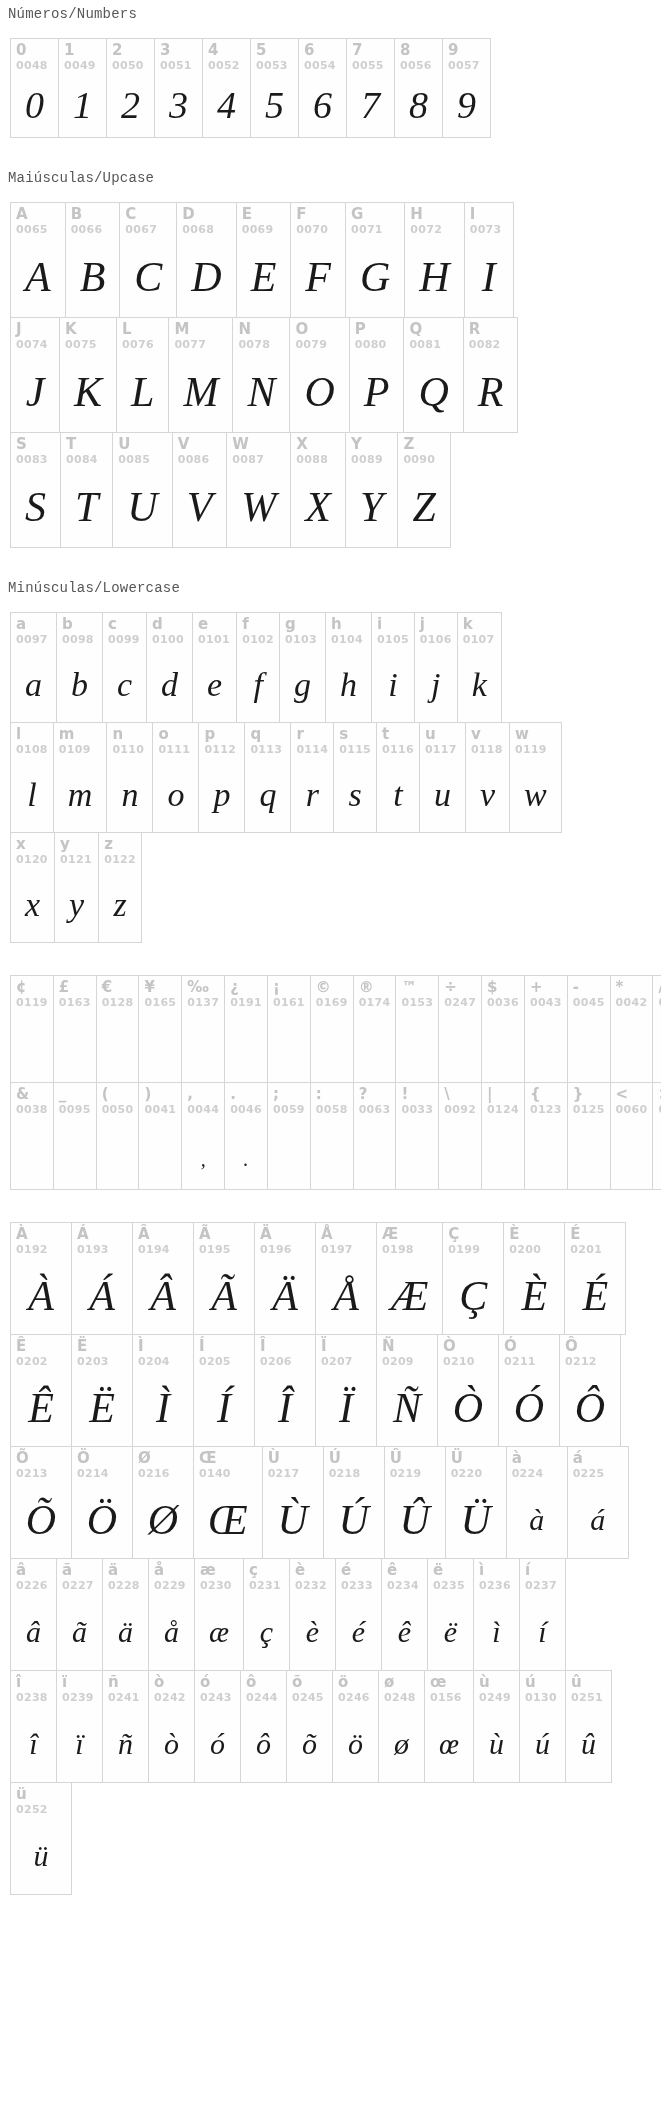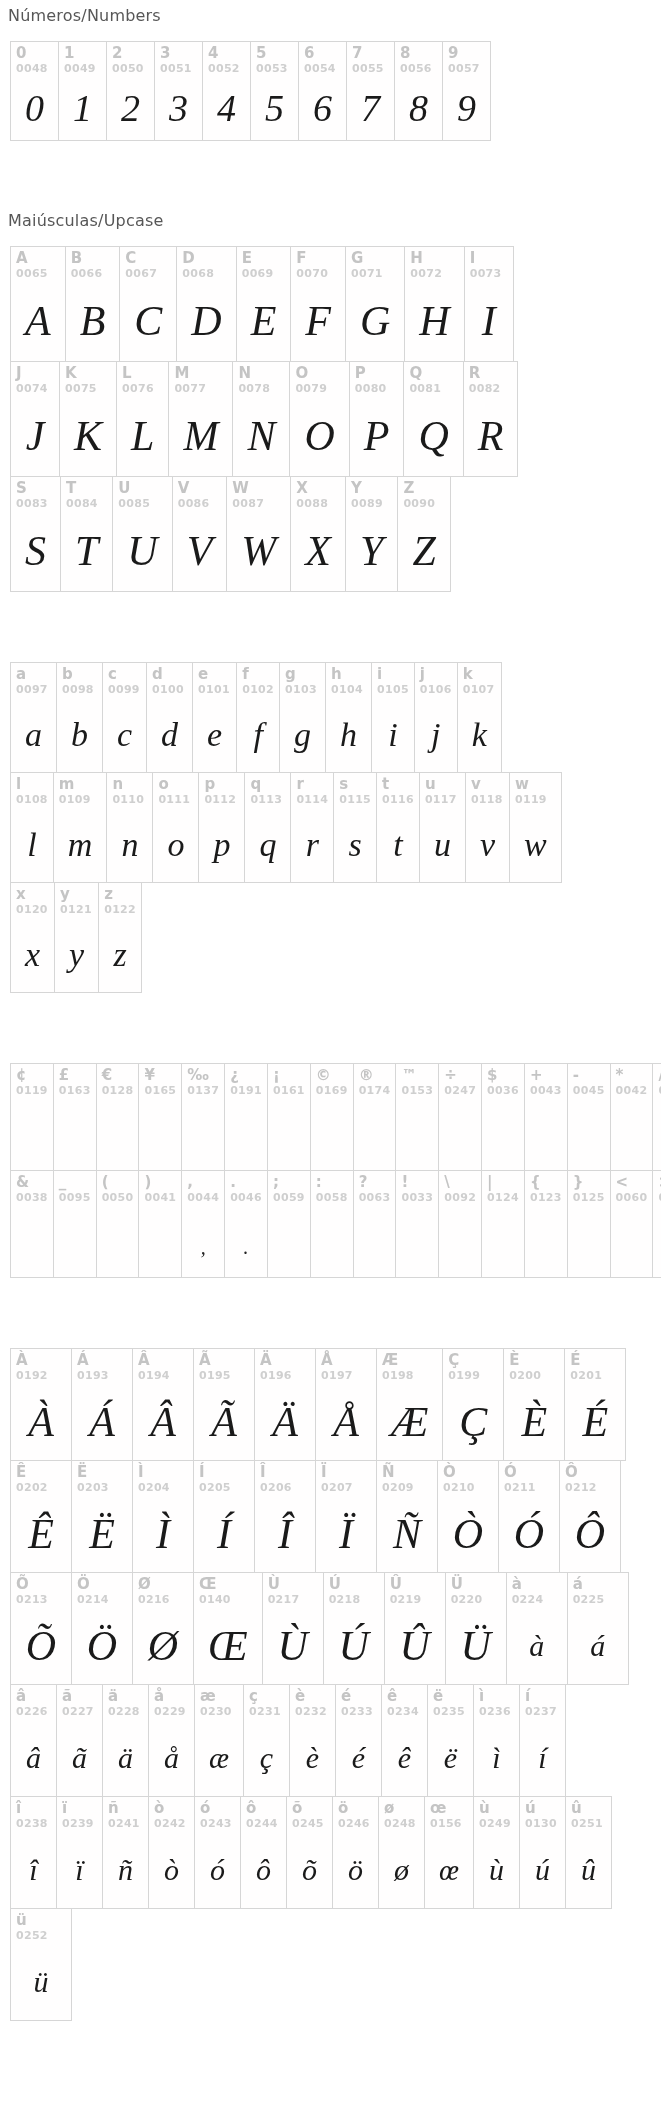--- a/index.html
+++ b/index.html
@@ -2,27 +2,28 @@
 <html><head>
 <meta charset="utf-8">
 <style>
   * { box-sizing: border-box; }
   html, body { margin: 0; padding: 0; background: #ffffff; }
   body {
     width: 661px;
     padding: 6px 8px 34px 8px;
     font-family: "DejaVu Sans", "Liberation Sans", sans-serif;
   }
-  .section + .section { margin-top: 70px; }
+  .section + .section { margin-top: 32px; }
   .section-title {
-    font-size: 16px;
+    font-size: 14px;
     font-weight: 400;
     color: #575757;
     margin: 0 0 16px 0;
     letter-spacing: 0.2px;
+    font-family: Liberation Mono, monospace;
   }
   .charmap { display: block; margin-left: 2px; }
   .row { display: flex; width: fit-content; }
   .row + .row { margin-top: -1px; }
   .cell {
     border: 1px solid #d6d6d6;
     background: #fffefe;
     padding: 3px 5px 4px 5px;
     display: flex;
     flex-direction: column;
@@ -267,20 +268,21 @@
   </div>
           <div class="cell">
     <div class="char">Z</div>
     <div class="code">0090</div>
     <div class="glyph upper">Z</div>
   </div>
         </div>
       </div>
     </section>
     <section class="section">
+      <h2 class="section-title">Minúsculas/Lowercase</h2>
       <div class="charmap s-lowercase">
         <div class="row">
           <div class="cell">
     <div class="char">a</div>
     <div class="code">0097</div>
     <div class="glyph lower">a</div>
   </div>
           <div class="cell">
     <div class="char">b</div>
     <div class="code">0098</div>

